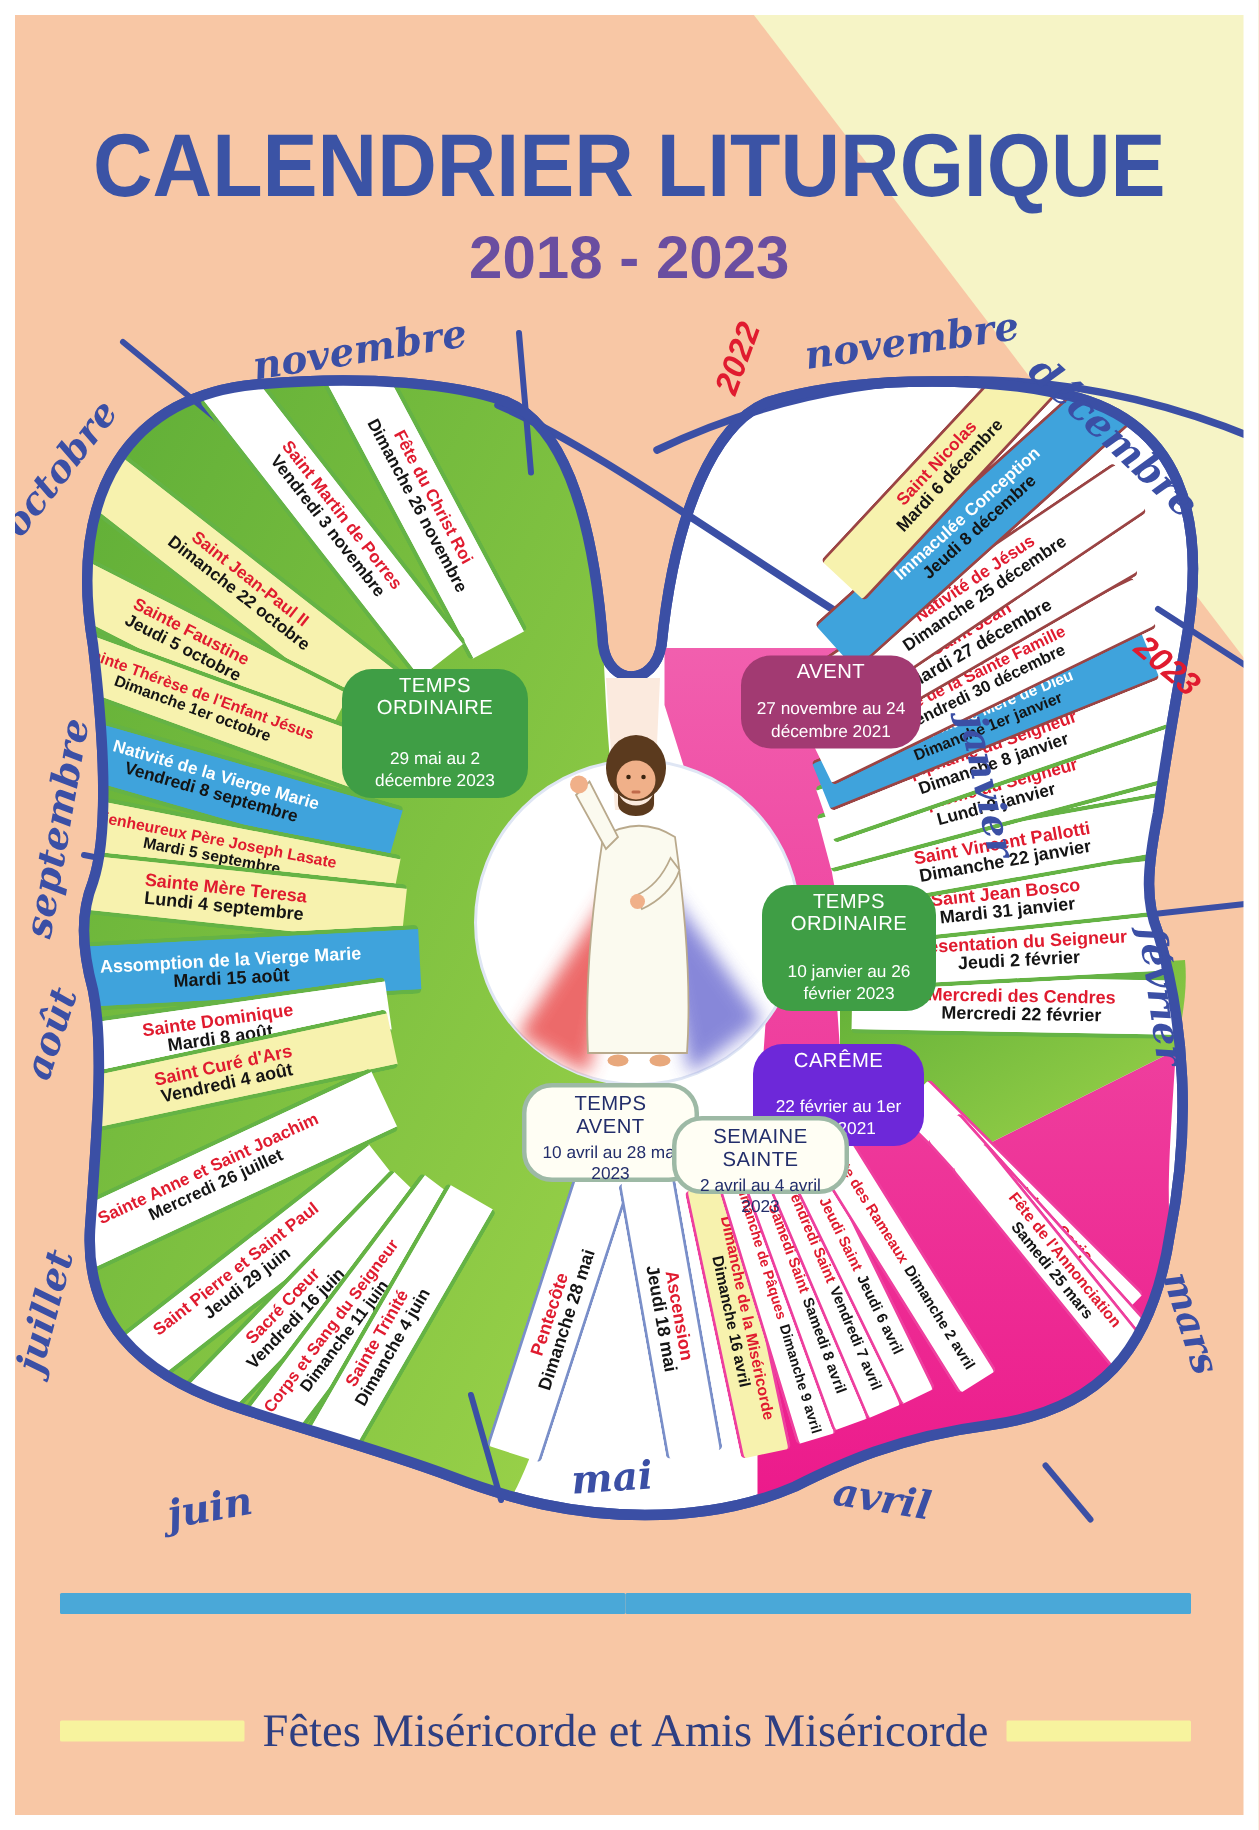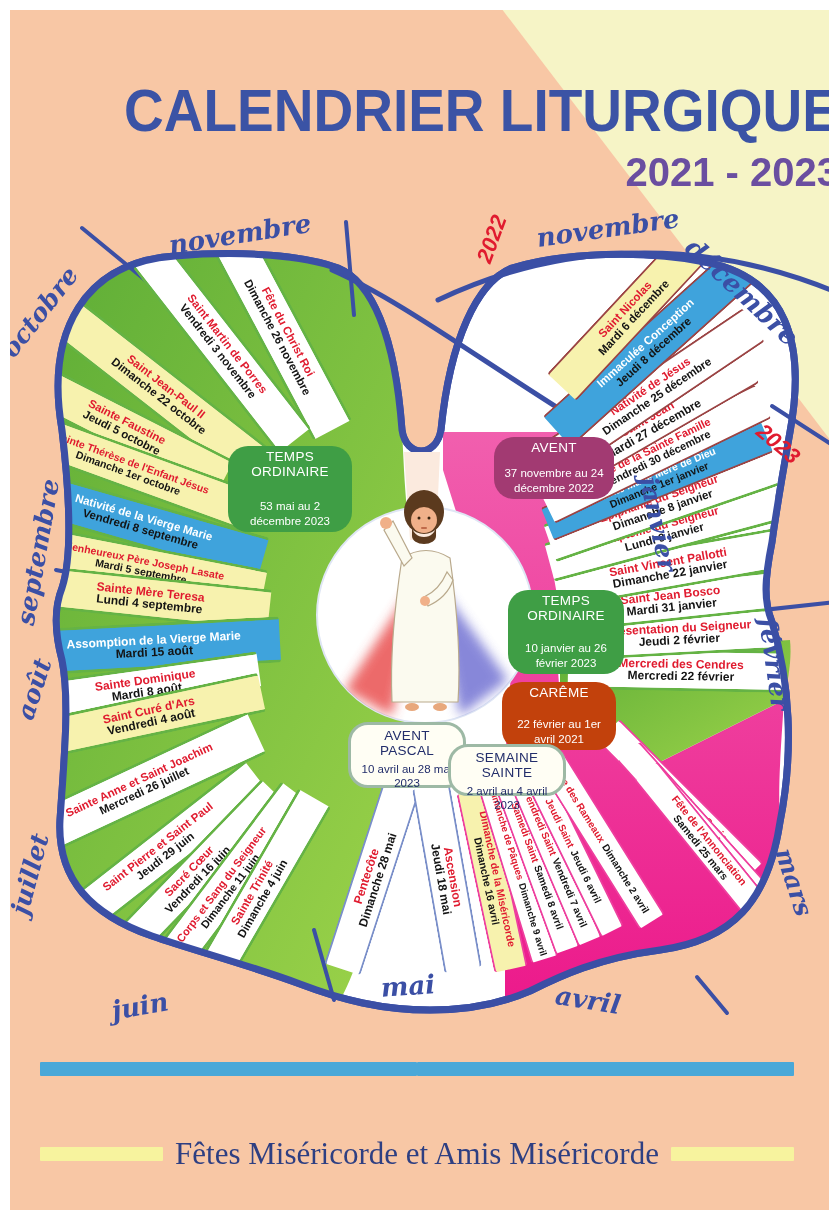--- a/index.html
+++ b/index.html
@@ -3,21 +3,21 @@
 <meta charset="utf-8">
 <style>
   html,body{margin:0;padding:0;background:#ffffff;}
   .page{position:relative;width:839px;height:1220px;background:#f8c7a5;overflow:hidden;
         font-family:"Liberation Sans",sans-serif;}
   .bg-yellow{position:absolute;inset:0;background:#f6f4c6;
         clip-path:polygon(59% 0,100% 0,100% 37%);}
   .frame{position:absolute;inset:0;border:10px solid #ffffff;pointer-events:none;z-index:60;}
 
   
-  .header{position:absolute;left:0;top:78px;width:100%;text-align:right;z-index:40;}
+  .header{position:absolute;left:0;top:78px;width:100%;text-align:center;z-index:40;}
   .title{font-size:55px;font-weight:800;letter-spacing:0px;color:#3b53a5;
          transform:scaleY(1.08);margin:0;}
   .subtitle{font-size:40px;font-weight:800;color:#6a4ea0;margin-top:8px;}
 
   
   .layer{position:absolute;left:0;top:0;z-index:1;}
   .layer2{position:absolute;left:0;top:0;z-index:12;pointer-events:none;}
 
   
   .wheel-clip{position:absolute;left:0;top:0;width:839px;height:1220px;z-index:5;
@@ -38,21 +38,21 @@
   .one-line{flex-direction:row;gap:4px;}
 
   
   .badge{position:absolute;z-index:20;border-radius:20px;color:#fff;text-align:center;
      font-weight:400;display:flex;flex-direction:column;align-items:center;justify-content:space-between;
      padding:4px 8px;box-sizing:border-box;}
   .b-name{font-size:13.5px;letter-spacing:.3px;line-height:1.1;}
   .b-dates{font-size:11.5px;margin-top:3px;line-height:1.25;}
   .badge-green{background:#3f9e45;}
   .badge-magenta{background:#a23a72;}
-  .badge-plum{background:#c2410c;}
+  .badge-plum{background:#6d28d9;margin-top:14px;}
   .badge-light{background:#fffef4;color:#232e6b;border:3px solid #9db9a5;}
   .badge-light .b-name{color:#232e6b;}
 
   
   .month{position:absolute;z-index:25;left:var(--cx);top:var(--cy);
      transform:translate(-50%,-50%) rotate(var(--rot));
      font-family:"DejaVu Serif",serif;font-style:italic;font-weight:700;
      color:#3b4fa5;font-size:var(--fs,26px);white-space:nowrap;}
   .year-marker{position:absolute;z-index:25;left:var(--cx);top:var(--cy);
      transform:translate(-50%,-50%) rotate(var(--rot));
@@ -303,36 +303,36 @@
       <circle cx="424" cy="520" r="13" fill="#f0b089"></circle>
       <path d="M412,526 a12,11 0 0 0 24,0 l0,10 a12,8 0 0 1 -24,0 Z" fill="#5b3a1e"></path>
       <circle cx="419" cy="518" r="1.5" fill="#3a2410"></circle>
       <circle cx="429" cy="518" r="1.5" fill="#3a2410"></circle>
       <rect x="421" y="527" width="6" height="2" rx="1" fill="#c06a4a"></rect>
     </g>
   </svg>
 
   <div class="badge badge-green" style="left:228px;top:446px;width:124px;height:86px">
     <span class="b-name">TEMPS ORDINAIRE</span>
-    <span class="b-dates">53 mai au 2 décembre 2023</span>
+    <span class="b-dates">29 mai au 2 décembre 2023</span>
   </div>
   <div class="badge badge-magenta" style="left:494px;top:437px;width:120px;height:62px">
     <span class="b-name">AVENT</span>
-    <span class="b-dates">37 novembre au 24 décembre 2022</span>
+    <span class="b-dates">27 novembre au 24 décembre 2021</span>
   </div>
   <div class="badge badge-green" style="left:508px;top:590px;width:116px;height:84px">
     <span class="b-name">TEMPS ORDINAIRE</span>
     <span class="b-dates">10 janvier au 26 février 2023</span>
   </div>
   <div class="badge badge-plum" style="left:502px;top:682px;width:114px;height:68px">
     <span class="b-name">CARÊME</span>
     <span class="b-dates">22 février au 1er avril 2021</span>
   </div>
   <div class="badge badge-light" style="left:348px;top:722px;width:118px;height:66px">
-    <span class="b-name">AVENT PASCAL</span>
+    <span class="b-name">TEMPS AVENT</span>
     <span class="b-dates">10 avril au 28 mai 2023</span>
   </div>
   <div class="badge badge-light" style="left:448px;top:744px;width:118px;height:52px">
     <span class="b-name">SEMAINE SAINTE</span>
     <span class="b-dates">2 avril au 4 avril 2023</span>
   </div>
 
   <div class="month" style="--cx:240px;--cy:234px;--rot:-9deg">novembre</div>
   <div class="month" style="--cx:608px;--cy:228px;--rot:-8deg">novembre</div>
   <div class="month" style="--cx:40px;--cy:312px;--rot:-52deg;--fs:25px">octobre</div>
@@ -344,21 +344,21 @@
   <div class="month" style="--cx:588px;--cy:1000px;--rot:9deg">avril</div>
   <div class="month" style="--cx:794px;--cy:882px;--rot:72deg;--fs:25px">mars</div>
   <div class="month" style="--cx:774px;--cy:664px;--rot:82deg;--fs:25px">février</div>
   <div class="month" style="--cx:658px;--cy:524px;--rot:78deg;--fs:25px">janvier</div>
   <div class="month" style="--cx:742px;--cy:292px;--rot:43deg">décembre</div>
   <div class="year-marker" style="--cx:492px;--cy:239px;--rot:-70deg">2022</div>
   <div class="year-marker" style="--cx:778px;--cy:444px;--rot:40deg">2023</div>
 
   <div class="header">
     <div class="title">CALENDRIER LITURGIQUE</div>
-    <div class="subtitle">2021 - 2023</div>
+    <div class="subtitle">2018 - 2023</div>
   </div>
 
   <div class="legend legend-row1">
     <span class="bar bar-blue"></span>
     <span class="bar bar-blue"></span>
   </div>
   <div class="legend legend-row2">
     <span class="bar bar-yellow"></span>
     <span class="legend-label">Fêtes Miséricorde et Amis Miséricorde</span>
     <span class="bar bar-yellow"></span>

